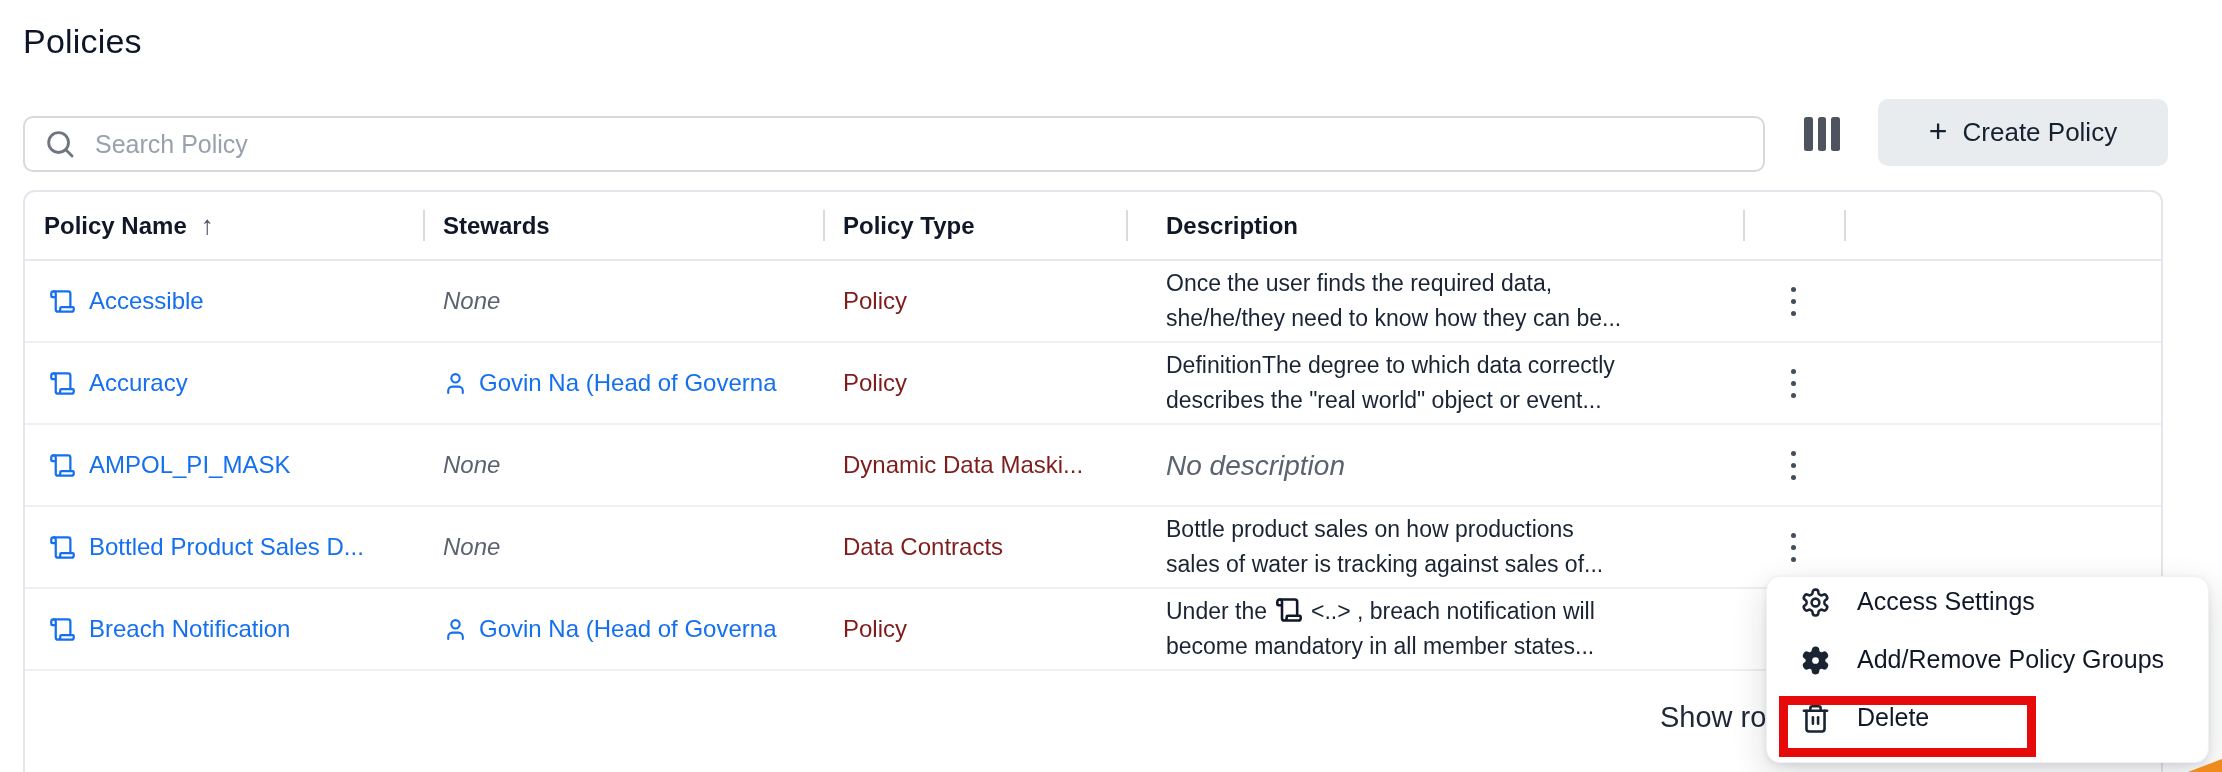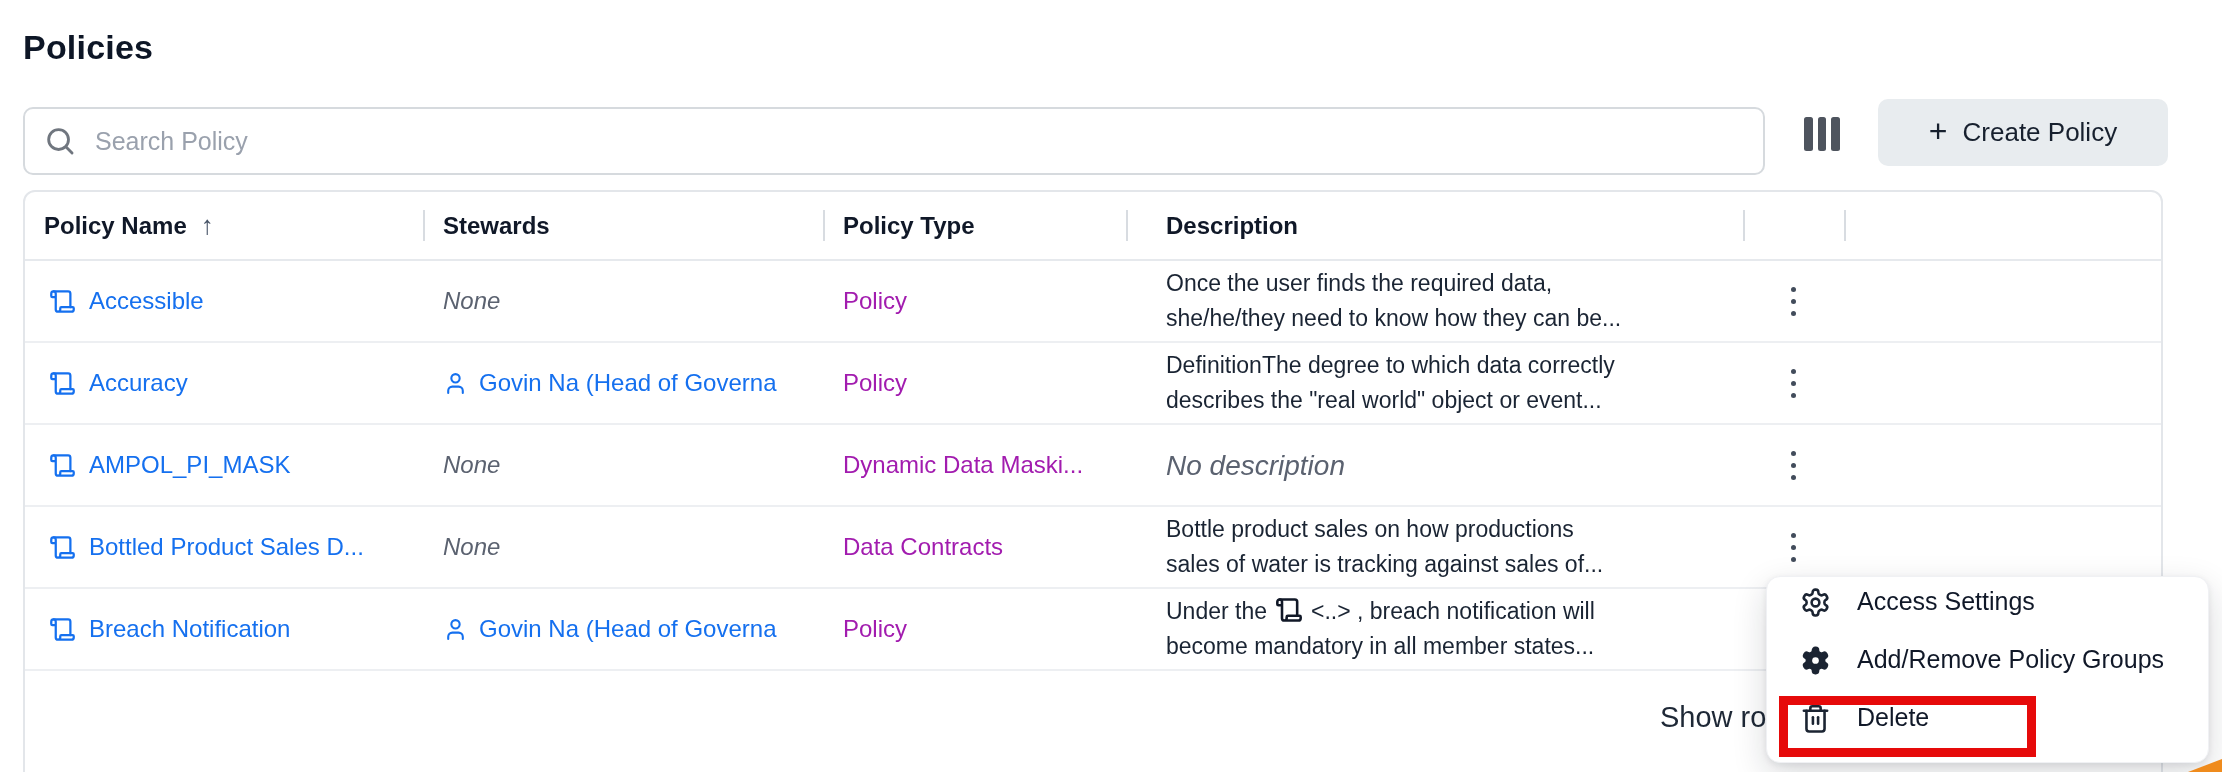--- a/index.html
+++ b/index.html
@@ -1,24 +1,24 @@
 <!DOCTYPE html>
 <html><head>
 <meta charset="utf-8">
 <style>
   html,body{margin:0;padding:0;background:#ffffff;}
   body{
     position:relative;width:2222px;height:772px;overflow:hidden;
     font-family:"Liberation Sans", sans-serif;color:#101828;
   }
   
-  .page-title{position:absolute;left:23px;top:28px;font-size:34px;font-weight:700;color:#0d1626;letter-spacing:.2px;}
+  .page-title{position:absolute;left:23px;top:22px;font-size:34px;font-weight:400;color:#0d1626;letter-spacing:.2px;}
   
   .search-box{
-    position:absolute;left:23px;top:107px;width:1742px;height:68px;box-sizing:border-box;
+    position:absolute;left:23px;top:116px;width:1742px;height:56px;box-sizing:border-box;
     border:2px solid #d6dade;border-radius:10px;background:#fff;display:flex;align-items:center;gap:16px;padding:0 18px;
   }
   .search-box svg{flex:0 0 auto;}
   .search-input{
     border:none;outline:none;flex:1;font-size:25px;color:#101828;background:transparent;
     font-family:"Liberation Sans", sans-serif;
   }
   .search-input::placeholder{color:#9aa1ad;}
   .columns-btn{
     position:absolute;left:1798px;top:114px;width:48px;height:40px;display:flex;align-items:center;justify-content:center;gap:5px;
@@ -48,21 +48,21 @@
   .trow{
     display:grid;grid-template-columns:398px 400px 303px 617px 101px 1fr;
     height:80px;align-items:center;border-bottom:2px solid #edeff2;
   }
   .cell{overflow:hidden;white-space:nowrap;}
   .name-cell{padding-left:24px;display:flex;align-items:center;gap:13px;}
   .name-link{color:#1570ef;font-size:24px;text-decoration:none;cursor:pointer;}
   .steward-cell{padding-left:20px;display:flex;align-items:center;gap:11px;}
   .none-text{font-style:italic;color:#5b6270;font-size:24px;}
   .steward-link{color:#1570ef;font-size:24px;text-decoration:none;cursor:pointer;white-space:nowrap;}
-  .type-cell{padding-left:20px;font-size:24px;color:#a21caf;}
+  .type-cell{padding-left:20px;font-size:24px;color:#7f1d1d;}
   .desc-cell{padding-left:40px;padding-right:12px;font-size:23px;color:#1a2433;line-height:35px;white-space:normal;}
   .desc-cell.italic{font-style:italic;color:#5b6270;font-size:28px;}
   .dline{white-space:nowrap;overflow:hidden;}
   .inline-scroll{vertical-align:-5px;margin:0 8px 0 8px;}
   .kebab-cell{display:flex;align-items:center;justify-content:center;}
   .kebab{display:flex;flex-direction:column;gap:7px;padding:8px 10px;background:transparent;border:none;cursor:pointer;}
   .kebab i{width:5px;height:5px;border-radius:50%;background:#424c5b;display:block;}
   
   .show-rows{position:absolute;left:1660px;top:701px;font-size:29px;color:#1e2836;z-index:1;white-space:nowrap;}
   

